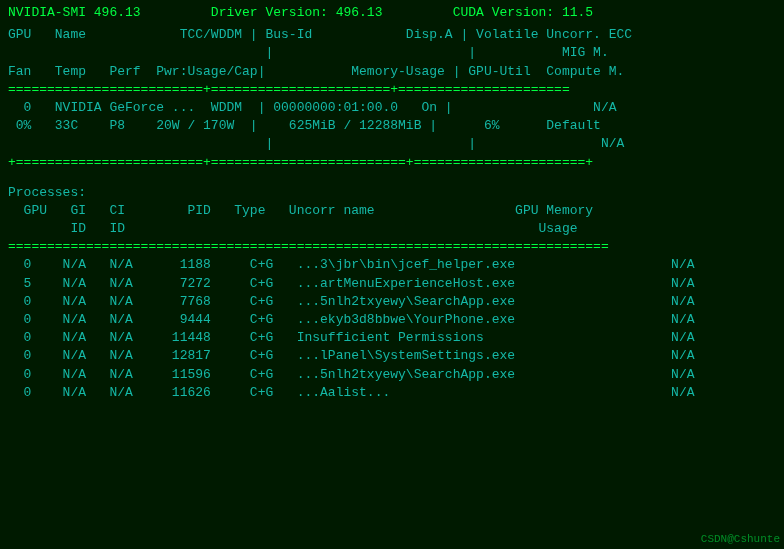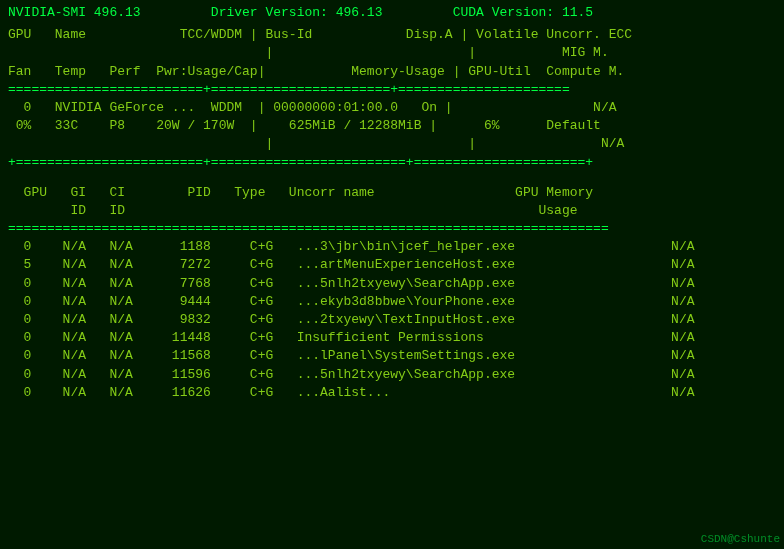--- a/index.html
+++ b/index.html
@@ -29,21 +29,21 @@
       padding: 4px 8px;
       white-space: pre;
       font-size: 13px;
       line-height: 1.4;
     }
     .section {
       padding: 0 8px;
       white-space: pre;
       font-size: 13px;
       line-height: 1.4;
-      color: #84cc16;
+      color: #14b8a6;
     }
     .divider {
       color: #00ff41;
       white-space: pre;
       padding: 0 8px;
       font-size: 13px;
       line-height: 1.4;
     }
     .spacer {
       height: 12px;
@@ -69,30 +69,30 @@
   <div class="section">Fan   Temp   Perf  Pwr:Usage/Cap|           Memory-Usage | GPU-Util  Compute M.</div>
   <div class="divider">=========================+=======================+======================</div>
 
   <div class="section">  0   NVIDIA GeForce ...  WDDM  | 00000000:01:00.0   On |                  N/A</div>
   <div class="section"> 0%   33C    P8    20W / 170W  |    625MiB / 12288MiB |      6%      Default</div>
   <div class="section">                                 |                         |                N/A</div>
   <div class="divider">+========================+=========================+======================+</div>
 
   <div class="spacer"></div>
 
+  <div class="section">Processes:</div>
   <div class="section">  GPU   GI   CI        PID   Type   Uncorr name                  GPU Memory</div>
   <div class="section">        ID   ID                                                     Usage</div>
   <div class="divider">=============================================================================</div>
 
   <div id="process-list">
       <div class="section">  0    N/A   N/A      1188     C+G   ...3\jbr\bin\jcef_helper.exe                    N/A</div>
       <div class="section">  5    N/A   N/A      7272     C+G   ...artMenuExperienceHost.exe                    N/A</div>
       <div class="section">  0    N/A   N/A      7768     C+G   ...5nlh2txyewy\SearchApp.exe                    N/A</div>
       <div class="section">  0    N/A   N/A      9444     C+G   ...ekyb3d8bbwe\YourPhone.exe                    N/A</div>
-      <div class="section">  0    N/A   N/A      9832     C+G   ...2txyewy\TextInputHost.exe                    N/A</div>
       <div class="section">  0    N/A   N/A     11448     C+G   Insufficient Permissions                        N/A</div>
-      <div class="section">  0    N/A   N/A     11568     C+G   ...lPanel\SystemSettings.exe                    N/A</div>
+      <div class="section">  0    N/A   N/A     12817     C+G   ...lPanel\SystemSettings.exe                    N/A</div>
       <div class="section">  0    N/A   N/A     11596     C+G   ...5nlh2txyewy\SearchApp.exe                    N/A</div>
       <div class="section">  0    N/A   N/A     11626     C+G   ...Aalist...                                    N/A</div>
     </div>
 
   <div class="watermark">CSDN@Cshunte</div>
 </div>
 
 </body></html>

